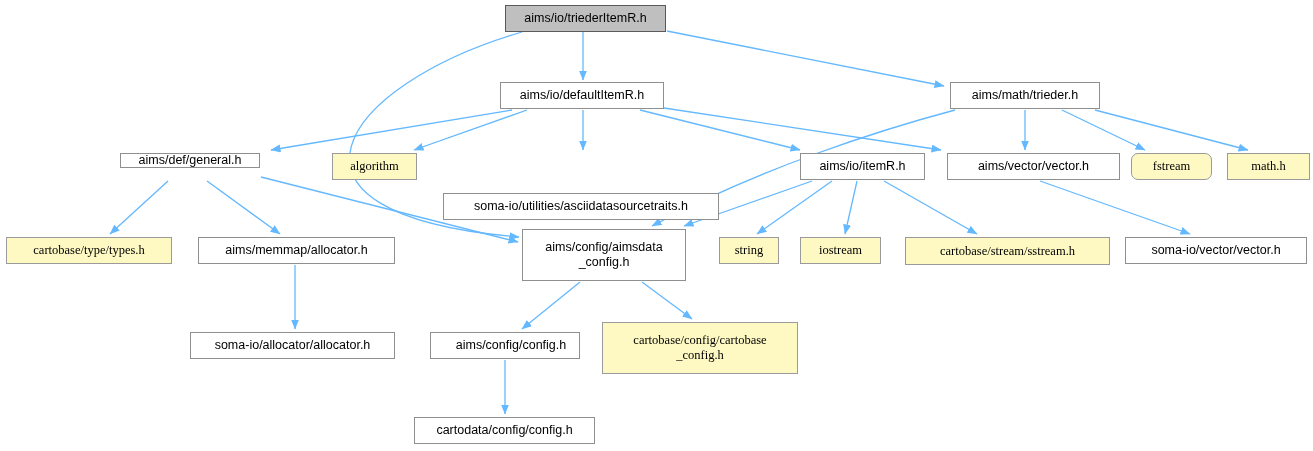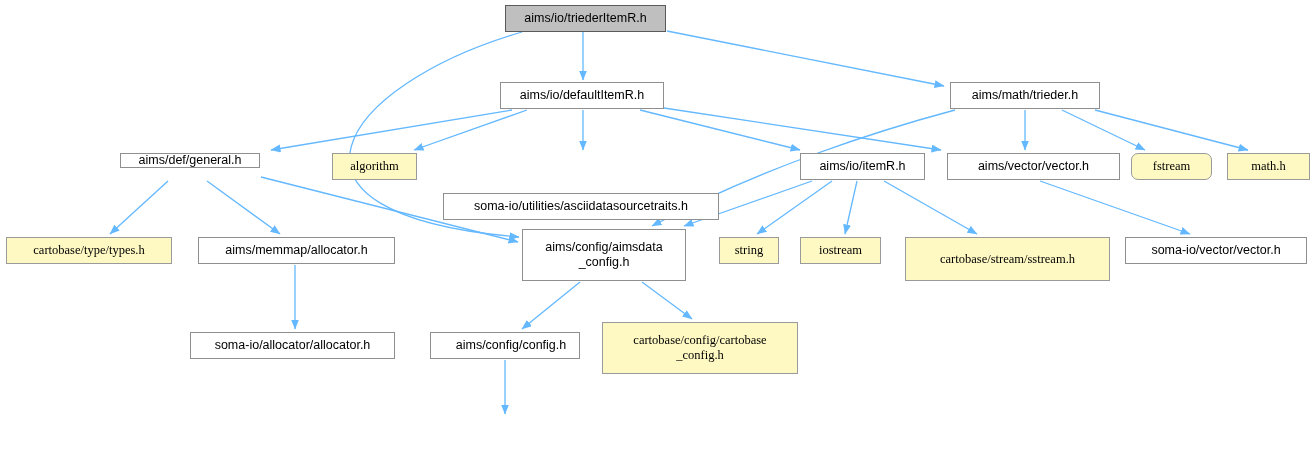--- a/index.html
+++ b/index.html
@@ -103,29 +103,32 @@
     <div class="node " style="left: 522px; top: 229px; width: 164px; height: 52px;">
       <span>aims/config/aimsdata</span>
       <span>_config.h</span>
     </div>
     <div class="node gray" style="left: 719px; top: 237px; width: 60px; height: 27px;">
       <span>string</span>
     </div>
     <div class="node gray" style="left: 800px; top: 237px; width: 81px; height: 27px;">
       <span>iostream</span>
     </div>
-    <div class="node gray" style="left: 905px; top: 237px; width: 205px; height: 44px;">
+    <div class="node gray" style="left: 905px; top: 237px; width: 205px; height: 28px;">
       <span>cartobase/stream/sstream.h</span>
     </div>
     <div class="node " style="left: 1125px; top: 237px; width: 182px; height: 27px;">
       <span>soma-io/vector/vector.h</span>
     </div>
     <div class="node " style="left: 190px; top: 332px; width: 205px; height: 27px;">
       <span>soma-io/allocator/allocator.h</span>
     </div>
     <div class="node " style="left: 430px; top: 332px; width: 150px; height: 27px; padding-left: 12px;">
       <span>aims/config/config.h</span>
     </div>
     <div class="node gray" style="left: 602px; top: 322px; width: 196px; height: 52px;">
       <span>cartobase/config/cartobase</span>
       <span>_config.h</span>
     </div>
+    <div class="node " style="left: 414px; top: 417px; width: 181px; height: 27px;">
+      <span>cartodata/config/config.h</span>
+    </div>
   </div>
 
 </body></html>

